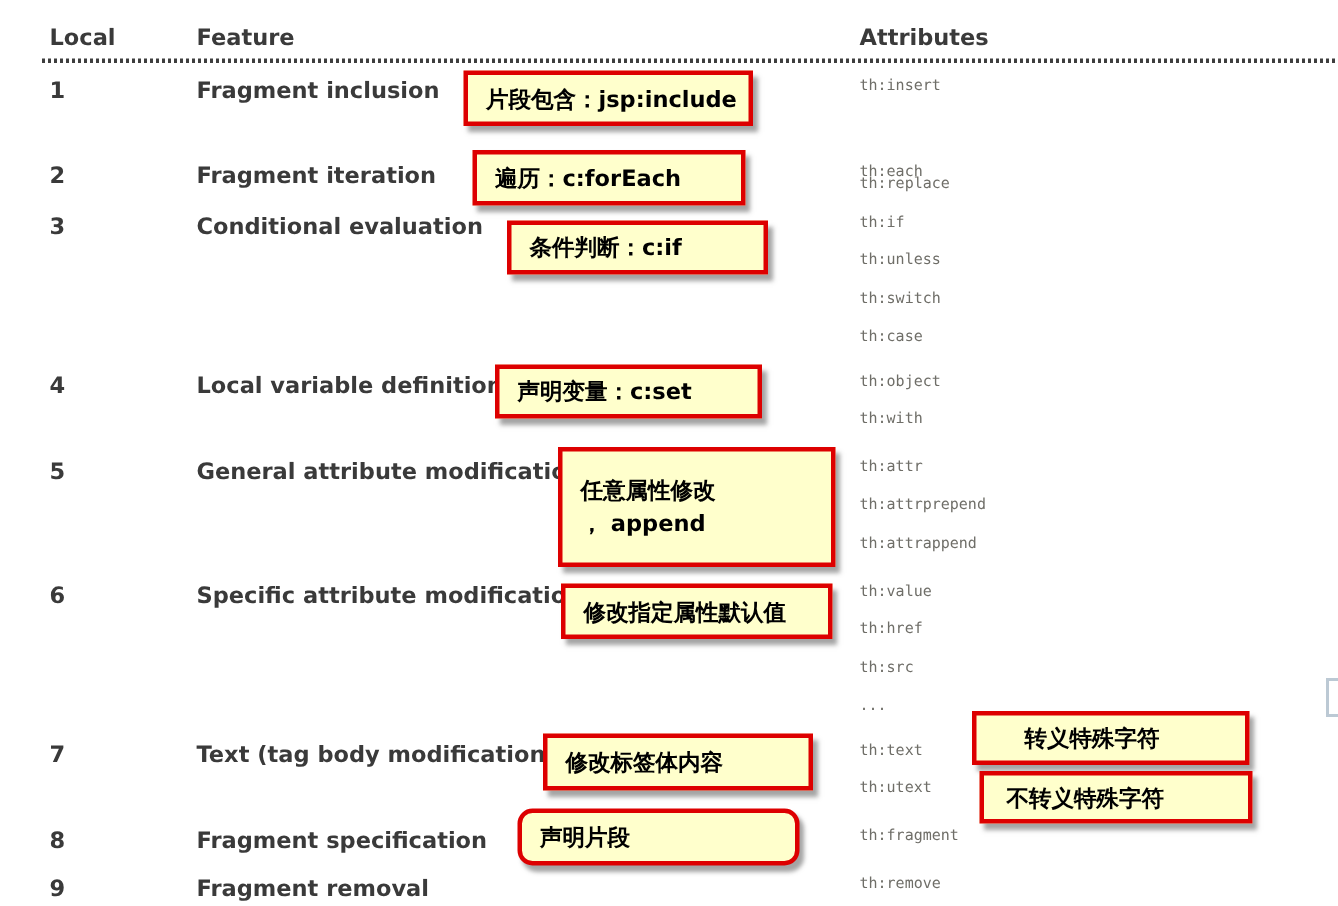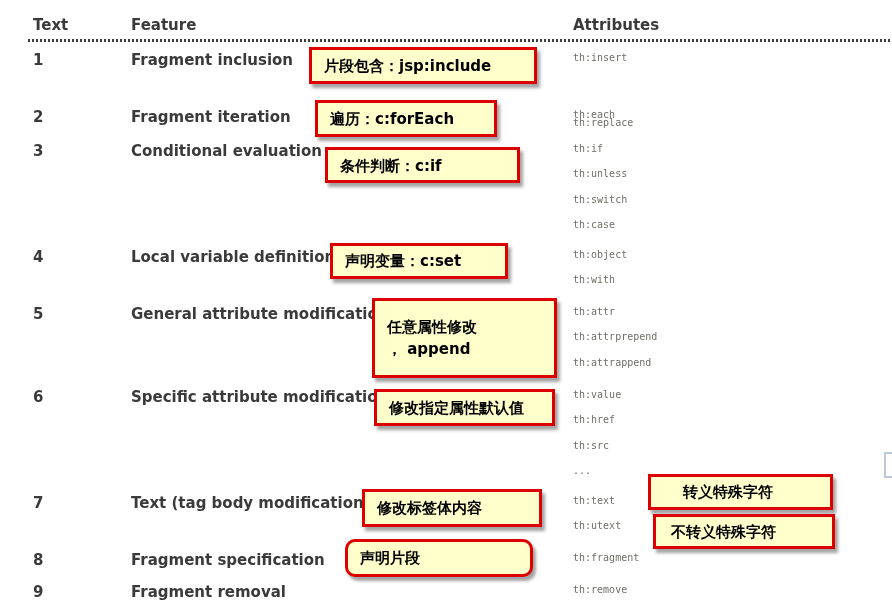--- a/index.html
+++ b/index.html
@@ -49,21 +49,21 @@
     position:absolute; left:884px; top:452px; width:8px; height:26px;
     border:2px solid #bcc9d4; border-right:none;
     box-sizing:border-box;
   }
 </style>
 </head>
 <body>
 
 <div class="stage">
 
-  <div class="hdr hdr-order">Text</div>
+  <div class="hdr hdr-order">Local</div>
   <div class="hdr hdr-feature">Feature</div>
   <div class="hdr hdr-attrs">Attributes</div>
 
   <div class="sep"></div>
 
   <div id="rows-container">
       <div class="order-cell" style="top: 51px;">1</div>
       <div class="feature-cell" style="top: 51px;">Fragment inclusion</div>
       <div class="attr-item" style="top: 52px;">th:insert</div>
       <div class="attr-item" style="top: 77.4px; margin-top: 40px;">th:replace</div>
@@ -97,27 +97,27 @@
       <div class="attr-item" style="top: 520.4px;">th:utext</div>
       <div class="order-cell" style="top: 551px;">8</div>
       <div class="feature-cell" style="top: 551px;">Fragment specification</div>
       <div class="attr-item" style="top: 552px;">th:fragment</div>
       <div class="order-cell" style="top: 583px;">9</div>
       <div class="feature-cell" style="top: 583px;">Fragment removal</div>
       <div class="attr-item" style="top: 584px;">th:remove</div>
     </div>
 
   <div id="callouts-container">
-      <div class="callout" style="left: 309px; top: 47px; width: 228px; height: 37px;">
+      <div class="callout" style="left: 309px; top: 47px; width: 193px; height: 37px;">
         <div class="callout-line">片段包含：jsp:include</div>
       </div>
       <div class="callout" style="left: 315px; top: 100px; width: 182px; height: 37px;">
         <div class="callout-line">遍历：c:forEach</div>
       </div>
-      <div class="callout" style="left: 325px; top: 147px; width: 195px; height: 36px; justify-content: flex-end;">
+      <div class="callout" style="left: 338px; top: 147px; width: 174px; height: 36px;">
         <div class="callout-line">条件判断：c:if</div>
       </div>
       <div class="callout" style="left: 330px; top: 243px; width: 178px; height: 36px;">
         <div class="callout-line">声明变量：c:set</div>
       </div>
       <div class="callout" style="left: 372px; top: 298px; width: 185px; height: 80px;">
         <div class="callout-line">任意属性修改</div>
         <div class="callout-line">， append</div>
       </div>
       <div class="callout" style="left: 374px; top: 389px; width: 181px; height: 37px;">

